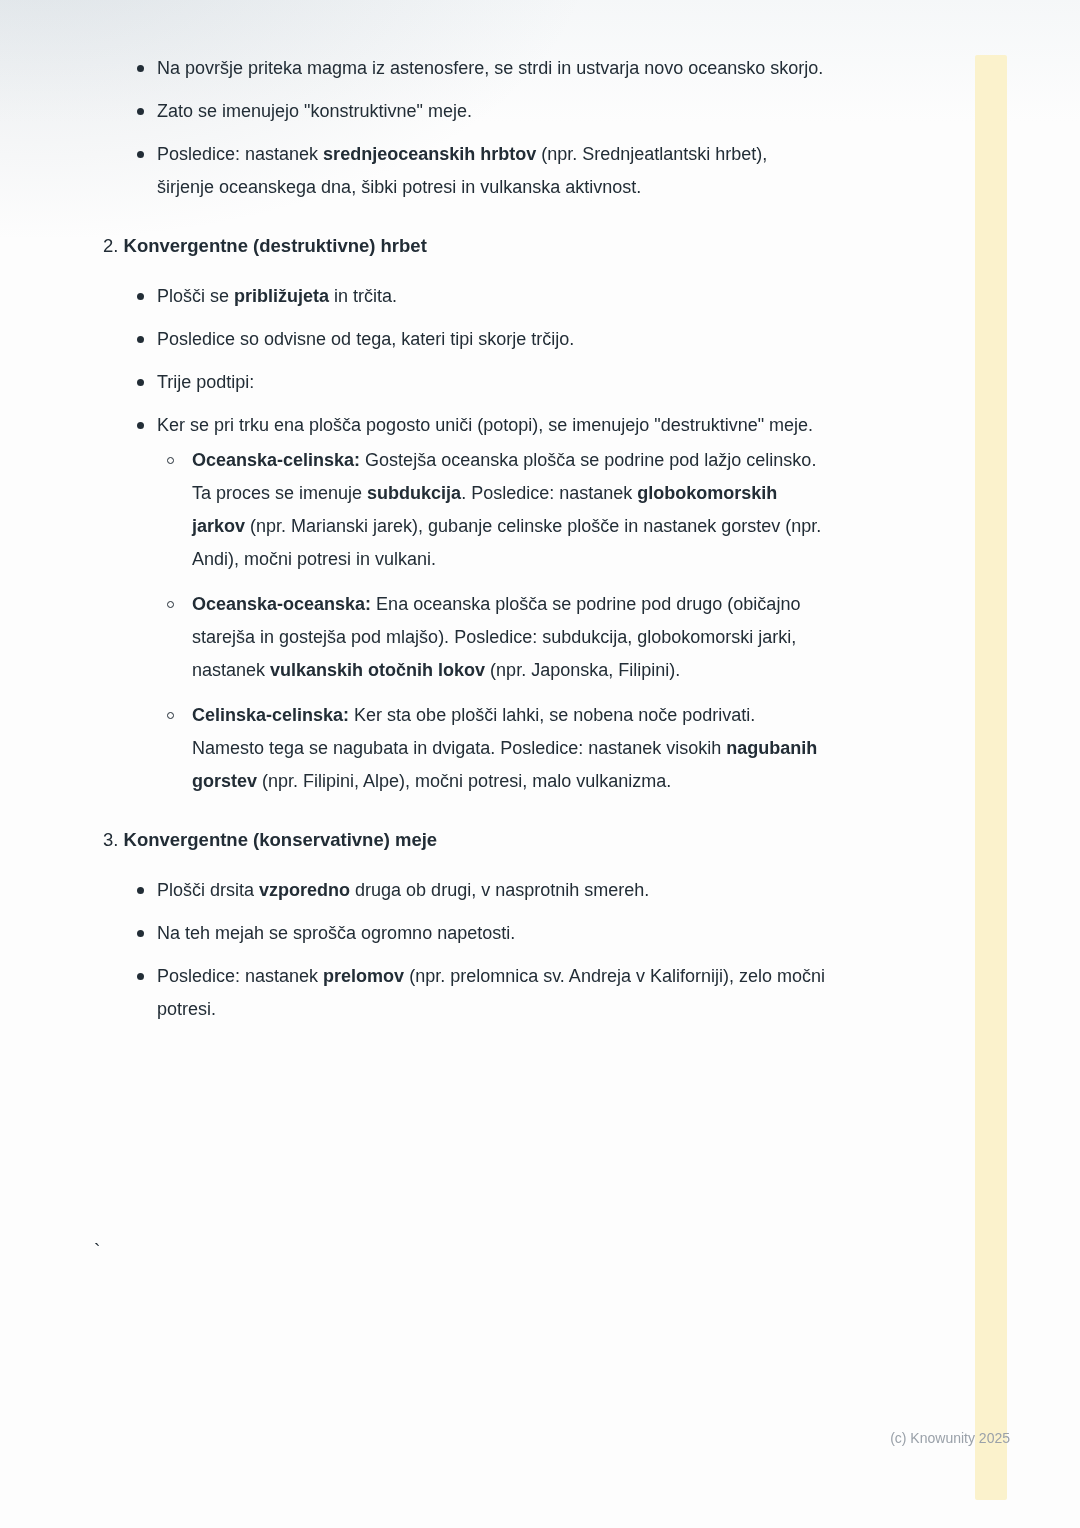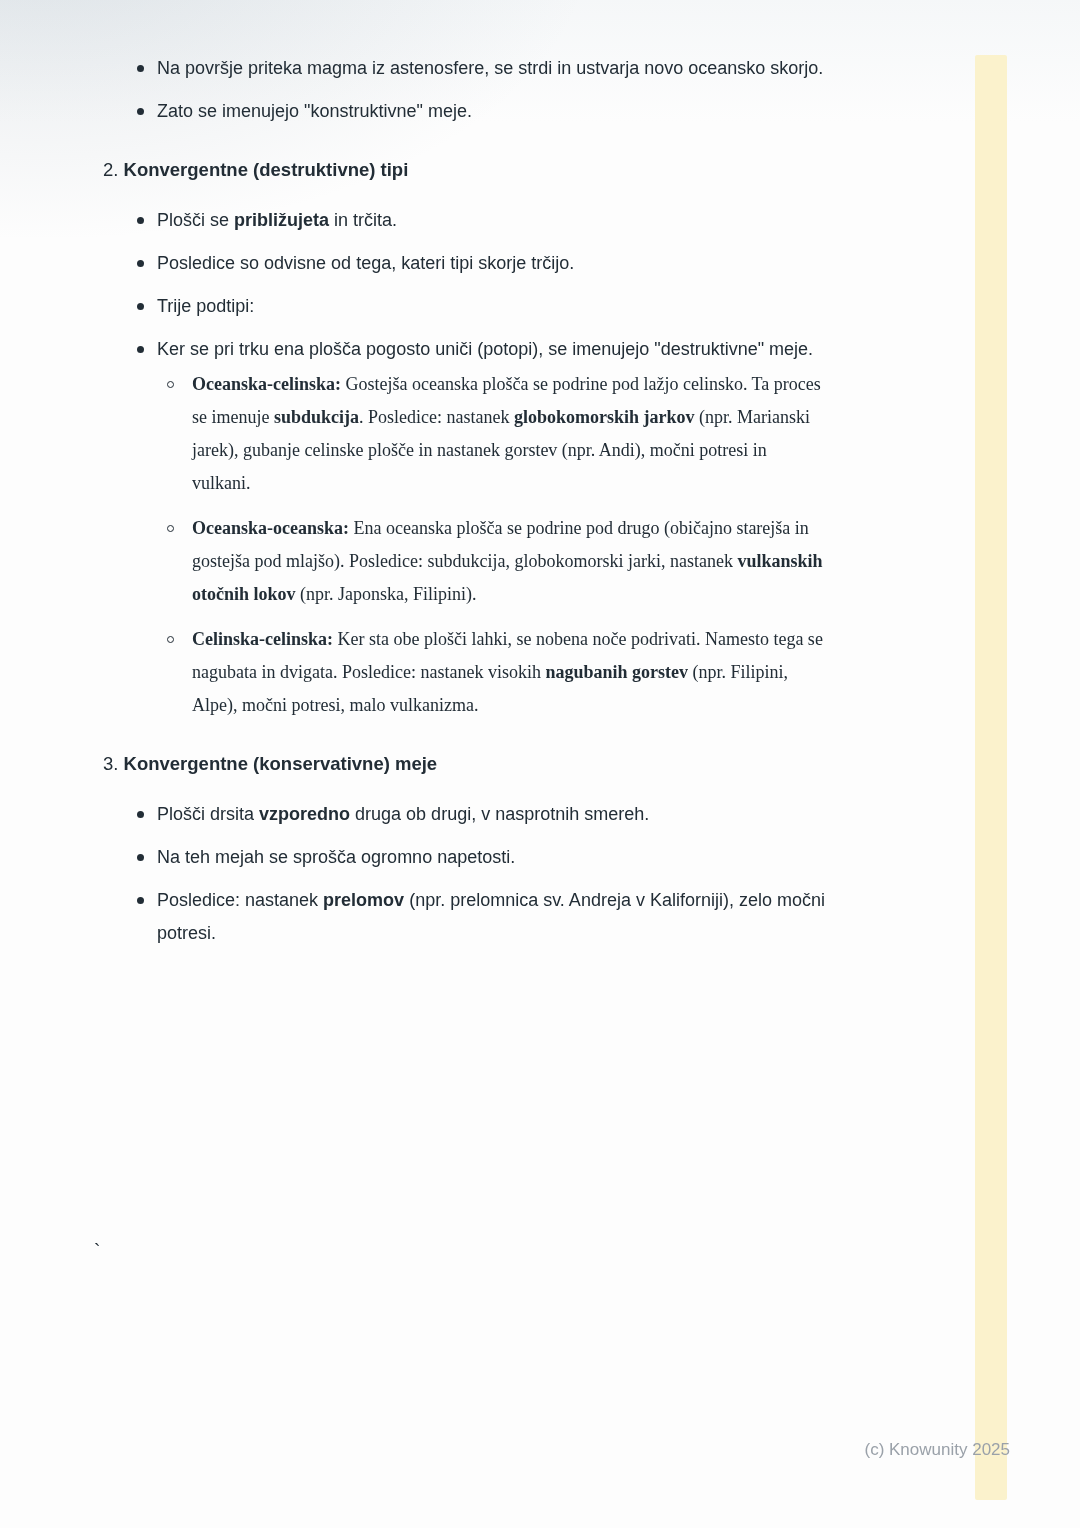--- a/index.html
+++ b/index.html
@@ -49,21 +49,20 @@
   }
   .b1 > .marker {
     position: absolute;
     left: 34px;
     top: 13px;
   }
   .b2 {
     position: relative;
     padding-left: 89px;
     margin-bottom: 12px;
-    font-family: Liberation Serif, serif;
   }
   .b2 > .marker {
     position: absolute;
     left: 64px;
     top: 13px;
   }
   .b1 + .b2 { margin-top: -8px; }
   .marker {
     display: inline-block;
     width: 7px;
@@ -82,36 +81,37 @@
   .stray {
     position: absolute;
     left: 94px;
     top: 1240px;
     font-size: 19px;
     color: #222d36;
   }
   .footer {
     position: absolute;
     right: 70px;
-    bottom: 68px;
-    font-size: 17px;
+    bottom: 82px;
+    font-size: 14px;
     color: #9aa1a9;
     z-index: 3;
   }
 </style>
 </head>
 <body>
 
 <div class="page" style="color: rgb(34, 45, 54);">
   <div class="corner-shade"></div>
   <div class="accent-stripe" style="background: rgb(251, 242, 204);"></div>
   <main class="doc">
       <div class="b1"><span class="marker solid"></span><span class="content"><span>Na površje priteka magma iz astenosfere, se strdi in ustvarja novo oceansko skorjo.</span></span></div>
       <div class="b1"><span class="marker solid"></span><span class="content"><span>Zato se imenujejo "konstruktivne" meje.</span></span></div>
-      <div class="heading"><span class="h-num">2. </span><span class="h-title">Konvergentne (destruktivne) tipi</span></div>
+      <div class="b1"><span class="marker solid"></span><span class="content"><span>Posledice: nastanek </span><strong>srednjeoceanskih hrbtov</strong><span> (npr. Srednjeatlantski hrbet), širjenje oceanskega dna, šibki potresi in vulkanska aktivnost.</span></span></div>
+      <div class="heading"><span class="h-num">2. </span><span class="h-title">Konvergentne (destruktivne) hrbet</span></div>
       <div class="b1"><span class="marker solid"></span><span class="content"><span>Plošči se </span><strong>približujeta</strong><span> in trčita.</span></span></div>
       <div class="b1"><span class="marker solid"></span><span class="content"><span>Posledice so odvisne od tega, kateri tipi skorje trčijo.</span></span></div>
       <div class="b1"><span class="marker solid"></span><span class="content"><span>Trije podtipi:</span></span></div>
       <div class="b1"><span class="marker solid"></span><span class="content"><span>Ker se pri trku ena plošča pogosto uniči (potopi), se imenujejo "destruktivne" meje.</span></span></div>
       <div class="b2"><span class="marker hollow"></span><span class="content"><strong>Oceanska-celinska:</strong><span> Gostejša oceanska plošča se podrine pod lažjo celinsko. Ta proces se imenuje </span><strong>subdukcija</strong><span>. Posledice: nastanek </span><strong>globokomorskih jarkov</strong><span> (npr. Marianski jarek), gubanje celinske plošče in nastanek gorstev (npr. Andi), močni potresi in vulkani.</span></span></div>
       <div class="b2"><span class="marker hollow"></span><span class="content"><strong>Oceanska-oceanska:</strong><span> Ena oceanska plošča se podrine pod drugo (običajno starejša in gostejša pod mlajšo). Posledice: subdukcija, globokomorski jarki, nastanek </span><strong>vulkanskih otočnih lokov</strong><span> (npr. Japonska, Filipini).</span></span></div>
       <div class="b2"><span class="marker hollow"></span><span class="content"><strong>Celinska-celinska:</strong><span> Ker sta obe plošči lahki, se nobena noče podrivati. Namesto tega se nagubata in dvigata. Posledice: nastanek visokih </span><strong>nagubanih gorstev</strong><span> (npr. Filipini, Alpe), močni potresi, malo vulkanizma.</span></span></div>
       <div class="heading"><span class="h-num">3. </span><span class="h-title">Konvergentne (konservativne) meje</span></div>
       <div class="b1"><span class="marker solid"></span><span class="content"><span>Plošči drsita </span><strong>vzporedno</strong><span> druga ob drugi, v nasprotnih smereh.</span></span></div>
       <div class="b1"><span class="marker solid"></span><span class="content"><span>Na teh mejah se sprošča ogromno napetosti.</span></span></div>

